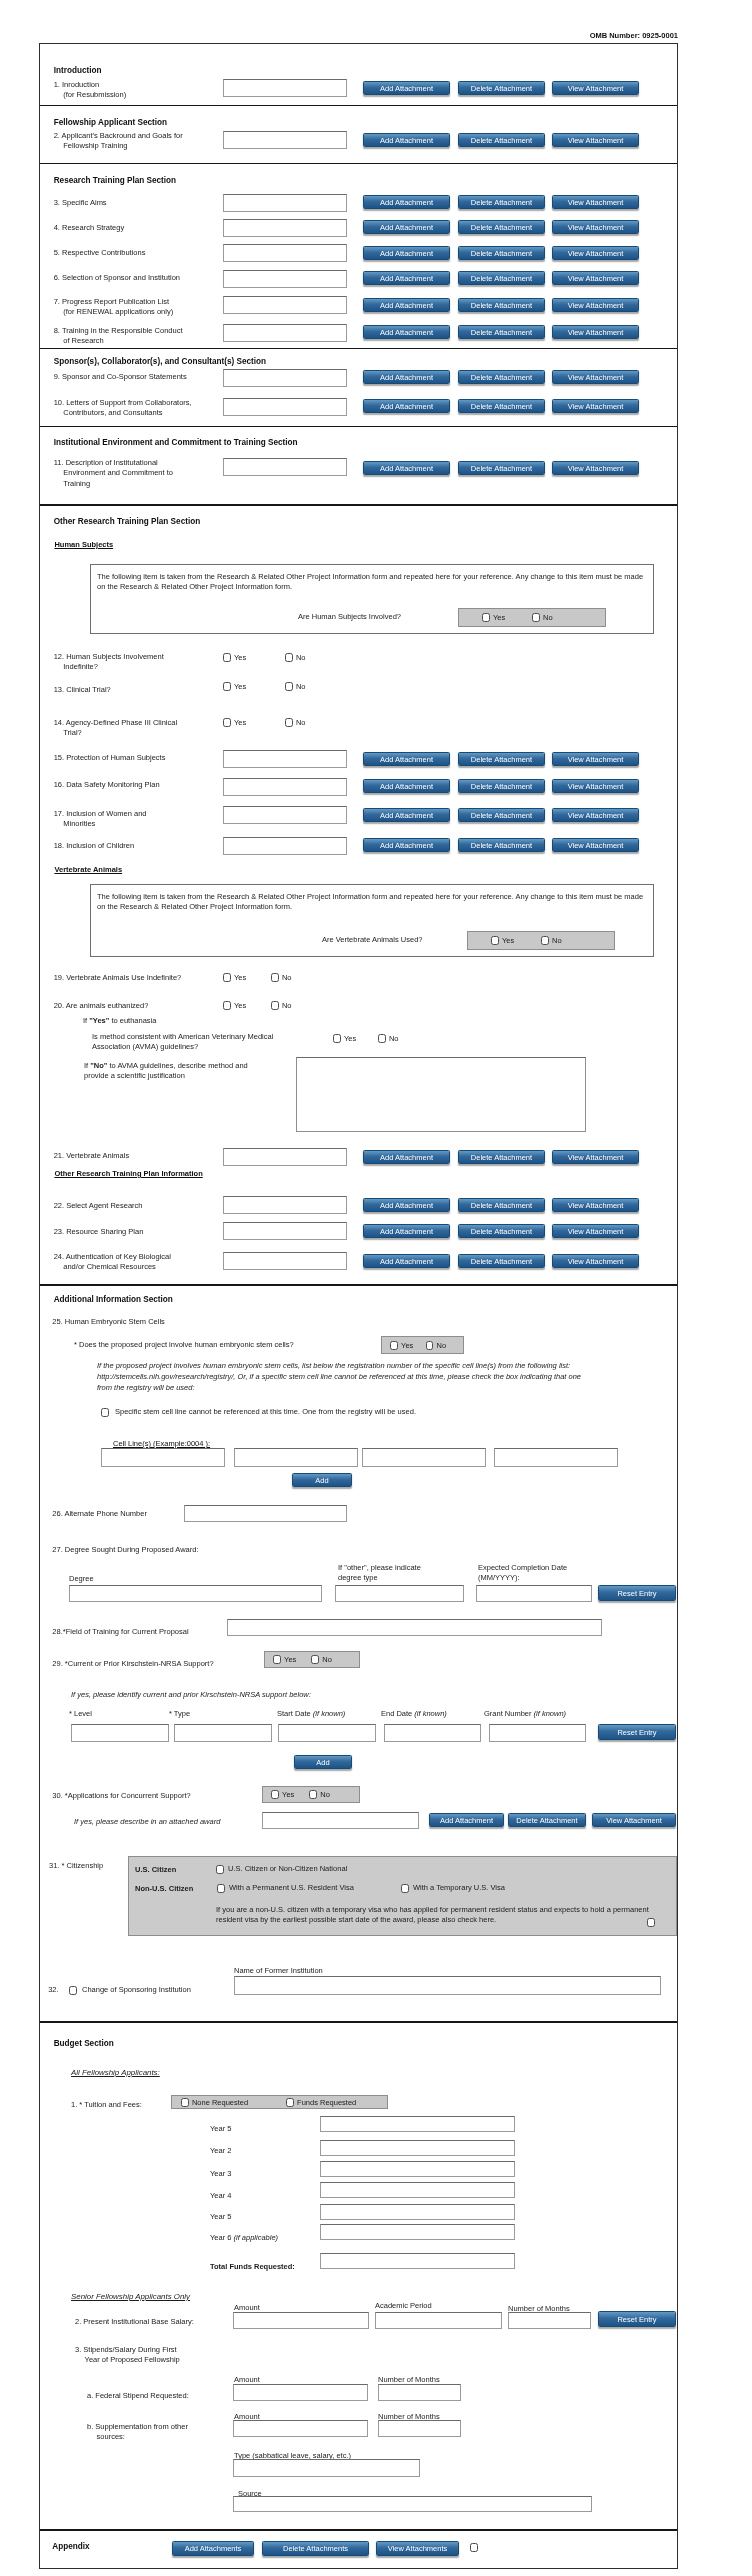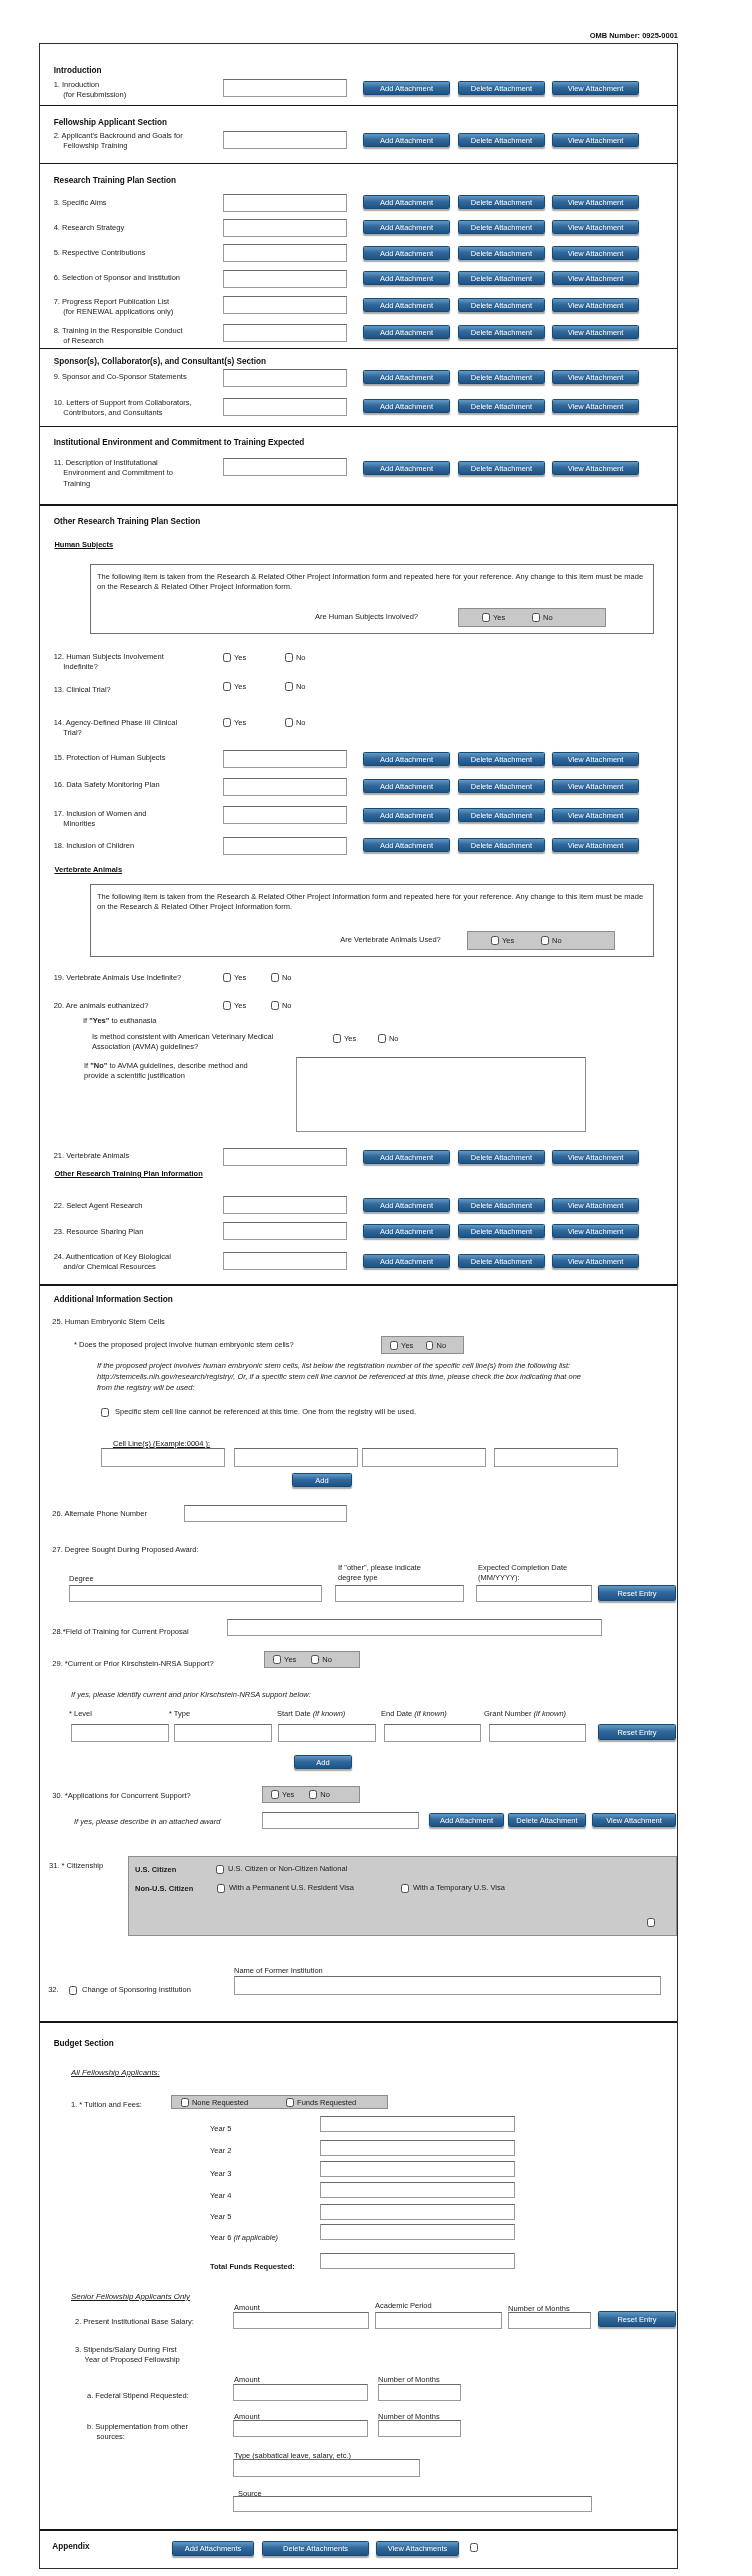--- a/index.html
+++ b/index.html
@@ -16,21 +16,21 @@
   .btn{position:absolute;width:87px;height:14.4px;box-sizing:border-box;background:linear-gradient(180deg,#639ac4 0%,#32699c 45%,#1d5385 100%);border:0.7px solid #164a77;border-radius:1.4px;color:#fff;font-size:7.5px;line-height:13px;text-align:center;box-shadow:0 1.4px 1.4px rgba(0,0,0,.35);cursor:pointer;overflow:hidden;}
   .cb{display:inline-block;width:7.5px;height:9px;background:#fefefe;border:0.7px solid #4c4c4c;border-radius:2.4px;flex:none;box-sizing:border-box;}
   .cbabs{position:absolute;width:7.5px;height:9px;background:#fefefe;border:0.7px solid #4c4c4c;border-radius:2.4px;box-sizing:border-box;}
   .yn{position:absolute;display:flex;align-items:center;gap:3.4px;font-size:7.5px;color:#1c1c1c;}
   .pair{display:flex;align-items:center;gap:3.4px;font-size:7.5px;}
   .gray{position:absolute;background:#c8c8c8;border:0.7px solid #8d8d8d;box-sizing:border-box;display:flex;align-items:center;}
   .notice{position:absolute;background:#fff;border:0.7px solid #6e6e6e;box-sizing:border-box;}
   .divider{position:absolute;left:0;width:100%;height:1.4px;background:#161616;}
   .divider.thick{height:2.1px;}
   .ta{position:absolute;background:#fff;border:0.7px solid #8f8f8f;border-top:1.4px solid #6a6a6a;box-sizing:border-box;}
-  .rt{text-align:center;}
+  .rt{text-align:left;}
   .b{font-weight:bold;}
 </style>
 </head>
 <body>
 
 <div class="page">
   <div class="omb">OMB Number: 0925-0001</div>
 
   <div class="mainbox">
 
@@ -102,21 +102,21 @@
     <div class="btn" style="left:512px;top:326px">View Attachment</div>
 
     <div class="lbl" style="left:13.7px;top:354px;width:171px">10. Letters of Support from Collaborators,
 Contributors, and Consultants</div>
     <div class="fld" style="left:183px;top:354px"></div>
     <div class="btn" style="left:323px;top:355px">Add Attachment</div>
     <div class="btn" style="left:418px;top:355px">Delete Attachment</div>
     <div class="btn" style="left:512px;top:355px">View Attachment</div>
     <div class="divider" style="top:382px"></div>
 
-    <div class="h" style="left:13.7px;top:394px">Institutional Environment and Commitment to Training Expected</div>
+    <div class="h" style="left:13.7px;top:394px">Institutional Environment and Commitment to Training Section</div>
     <div class="lbl" style="left:13.7px;top:414px;width:168px">11. Description of Institutational
 Environment and Commitment to
 Training</div>
     <div class="fld" style="left:183px;top:414px"></div>
     <div class="btn" style="left:323px;top:417px">Add Attachment</div>
     <div class="btn" style="left:418px;top:417px">Delete Attachment</div>
     <div class="btn" style="left:512px;top:417px">View Attachment</div>
     <div class="divider thick" style="top:460px"></div>
 
     <div class="h" style="left:13.7px;top:473px">Other Research Training Plan Section</div>
@@ -367,20 +367,21 @@
     <div class="lbl" style="left:9px;top:1817px;width:82px">31. * Citizenship</div>
     <div class="notice" style="left:88px;top:1812px;width:549px;height:80px;background:#cbcbcb;border:0.7px solid #8d8d8d"></div>
     <div class="lbl b" style="left:95px;top:1821px;width:75px;padding-left:0;text-indent:0">U.S. Citizen</div>
     <span class="cbabs" style="left:176px;top:1821px"></span>
     <div class="lbl" style="left:188px;top:1820px;width:205px;padding-left:0;text-indent:0">U.S. Citizen or Non-Citizen National</div>
     <div class="lbl b" style="left:95px;top:1840px;width:75px;padding-left:0;text-indent:0">Non-U.S. Citizen</div>
     <span class="cbabs" style="left:177px;top:1840px"></span>
     <div class="lbl" style="left:189px;top:1839px;width:178px;padding-left:0;text-indent:0">With a Permanent U.S. Resident Visa</div>
     <span class="cbabs" style="left:361px;top:1840px"></span>
     <div class="lbl" style="left:373px;top:1839px;width:150px;padding-left:0;text-indent:0">With a Temporary U.S. Visa</div>
+    <div class="lbl" style="left:176px;top:1861px;width:438px;padding-left:0;text-indent:0">If you are a non-U.S. citizen with a temporary visa who has applied for permanent resident status and expects to hold a permanent resident visa by the earliest possible start date of the award, please also check here.</div>
     <span class="cbabs" style="left:607px;top:1874px"></span>
 
     <div class="lbl" style="left:194px;top:1922px;width:205px;padding-left:0;text-indent:0">Name of Former Institution</div>
     <div class="fld" style="left:194px;top:1932px;width:427px;height:18.5px"></div>
     <div class="lbl" style="left:8.2px;top:1941px;width:17px;padding-left:0;text-indent:0">32.</div>
     <span class="cbabs" style="left:29px;top:1942px"></span>
     <div class="lbl" style="left:42px;top:1941px;width:144px;padding-left:0;text-indent:0">Change of Sponsoring Institution</div>
     <div class="divider thick" style="top:1977px"></div>
 
     <div class="h" style="left:13.7px;top:1995px">Budget Section</div>

